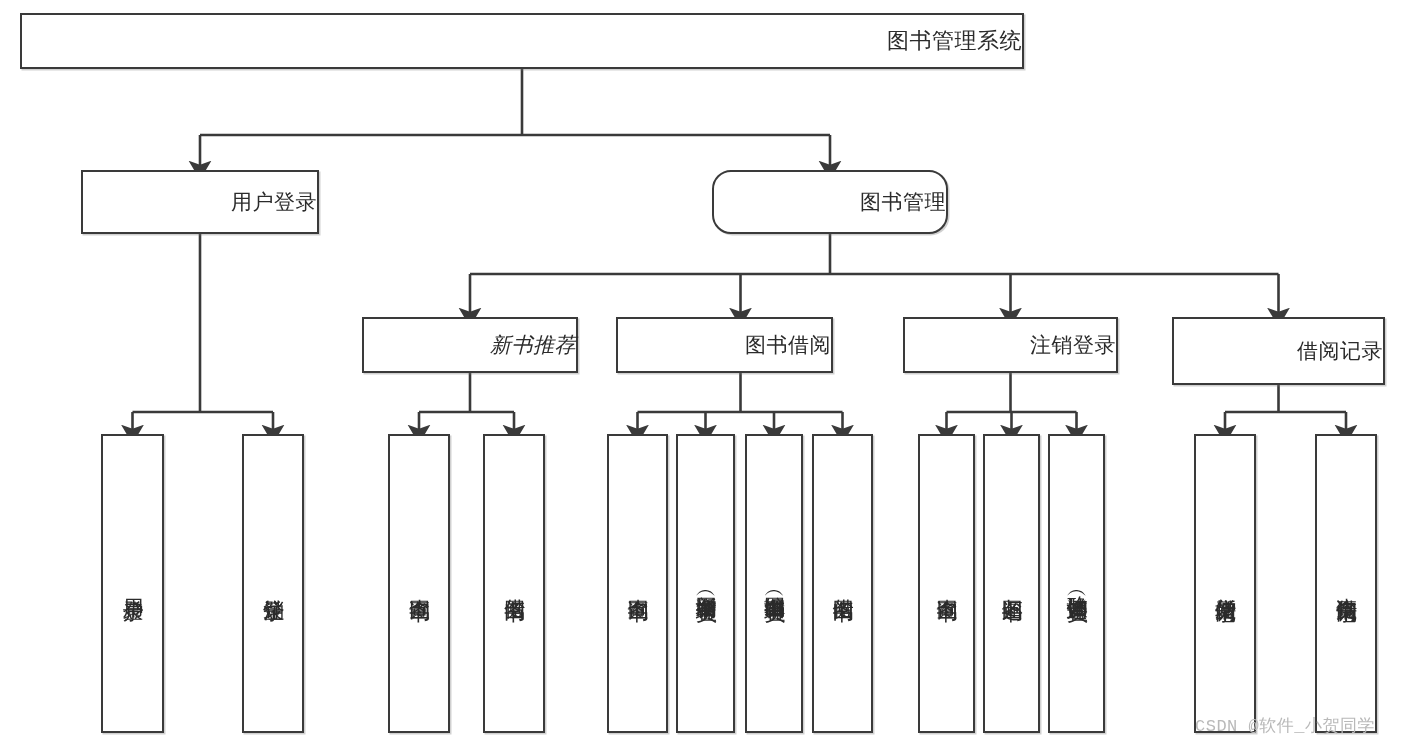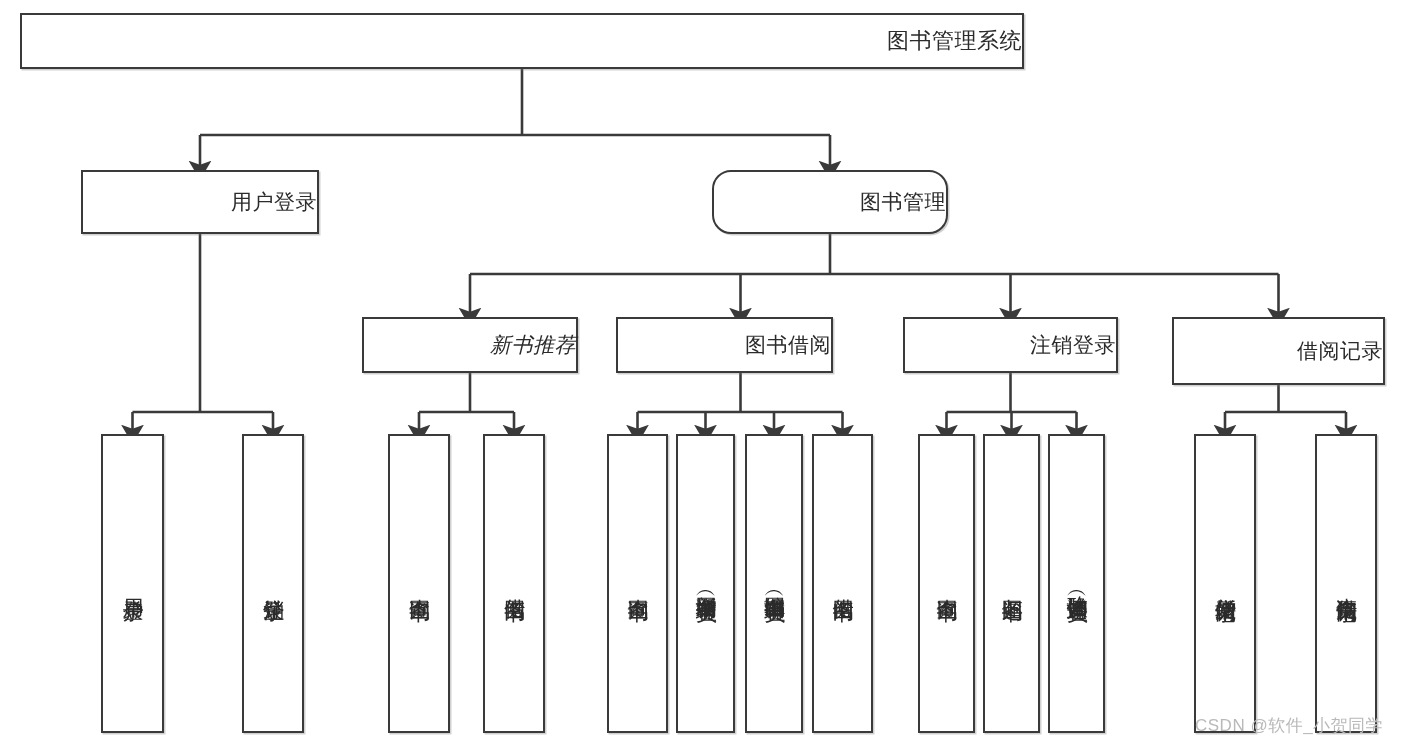--- a/index.html
+++ b/index.html
@@ -61,21 +61,21 @@
     line-height: 1.02;
     letter-spacing: 1px;
     max-height: 258px;
   }
   .watermark {
     position: absolute;
     color: #b9b9b9;
     font-size: 17px;
     letter-spacing: 0.5px;
     white-space: nowrap;
-    font-family: Liberation Sans, sans-serif;
+    font-family: Liberation Mono, monospace;
   }
 </style>
 </head>
 <body>
 
 <div id="canvas">
 
   <svg id="edges" viewBox="0 0 1405 747" xmlns="http://www.w3.org/2000/svg">
     <defs>
       <marker id="arrow" markerWidth="11" markerHeight="11" refX="3.2" refY="5" orient="auto" markerUnits="strokeWidth">

